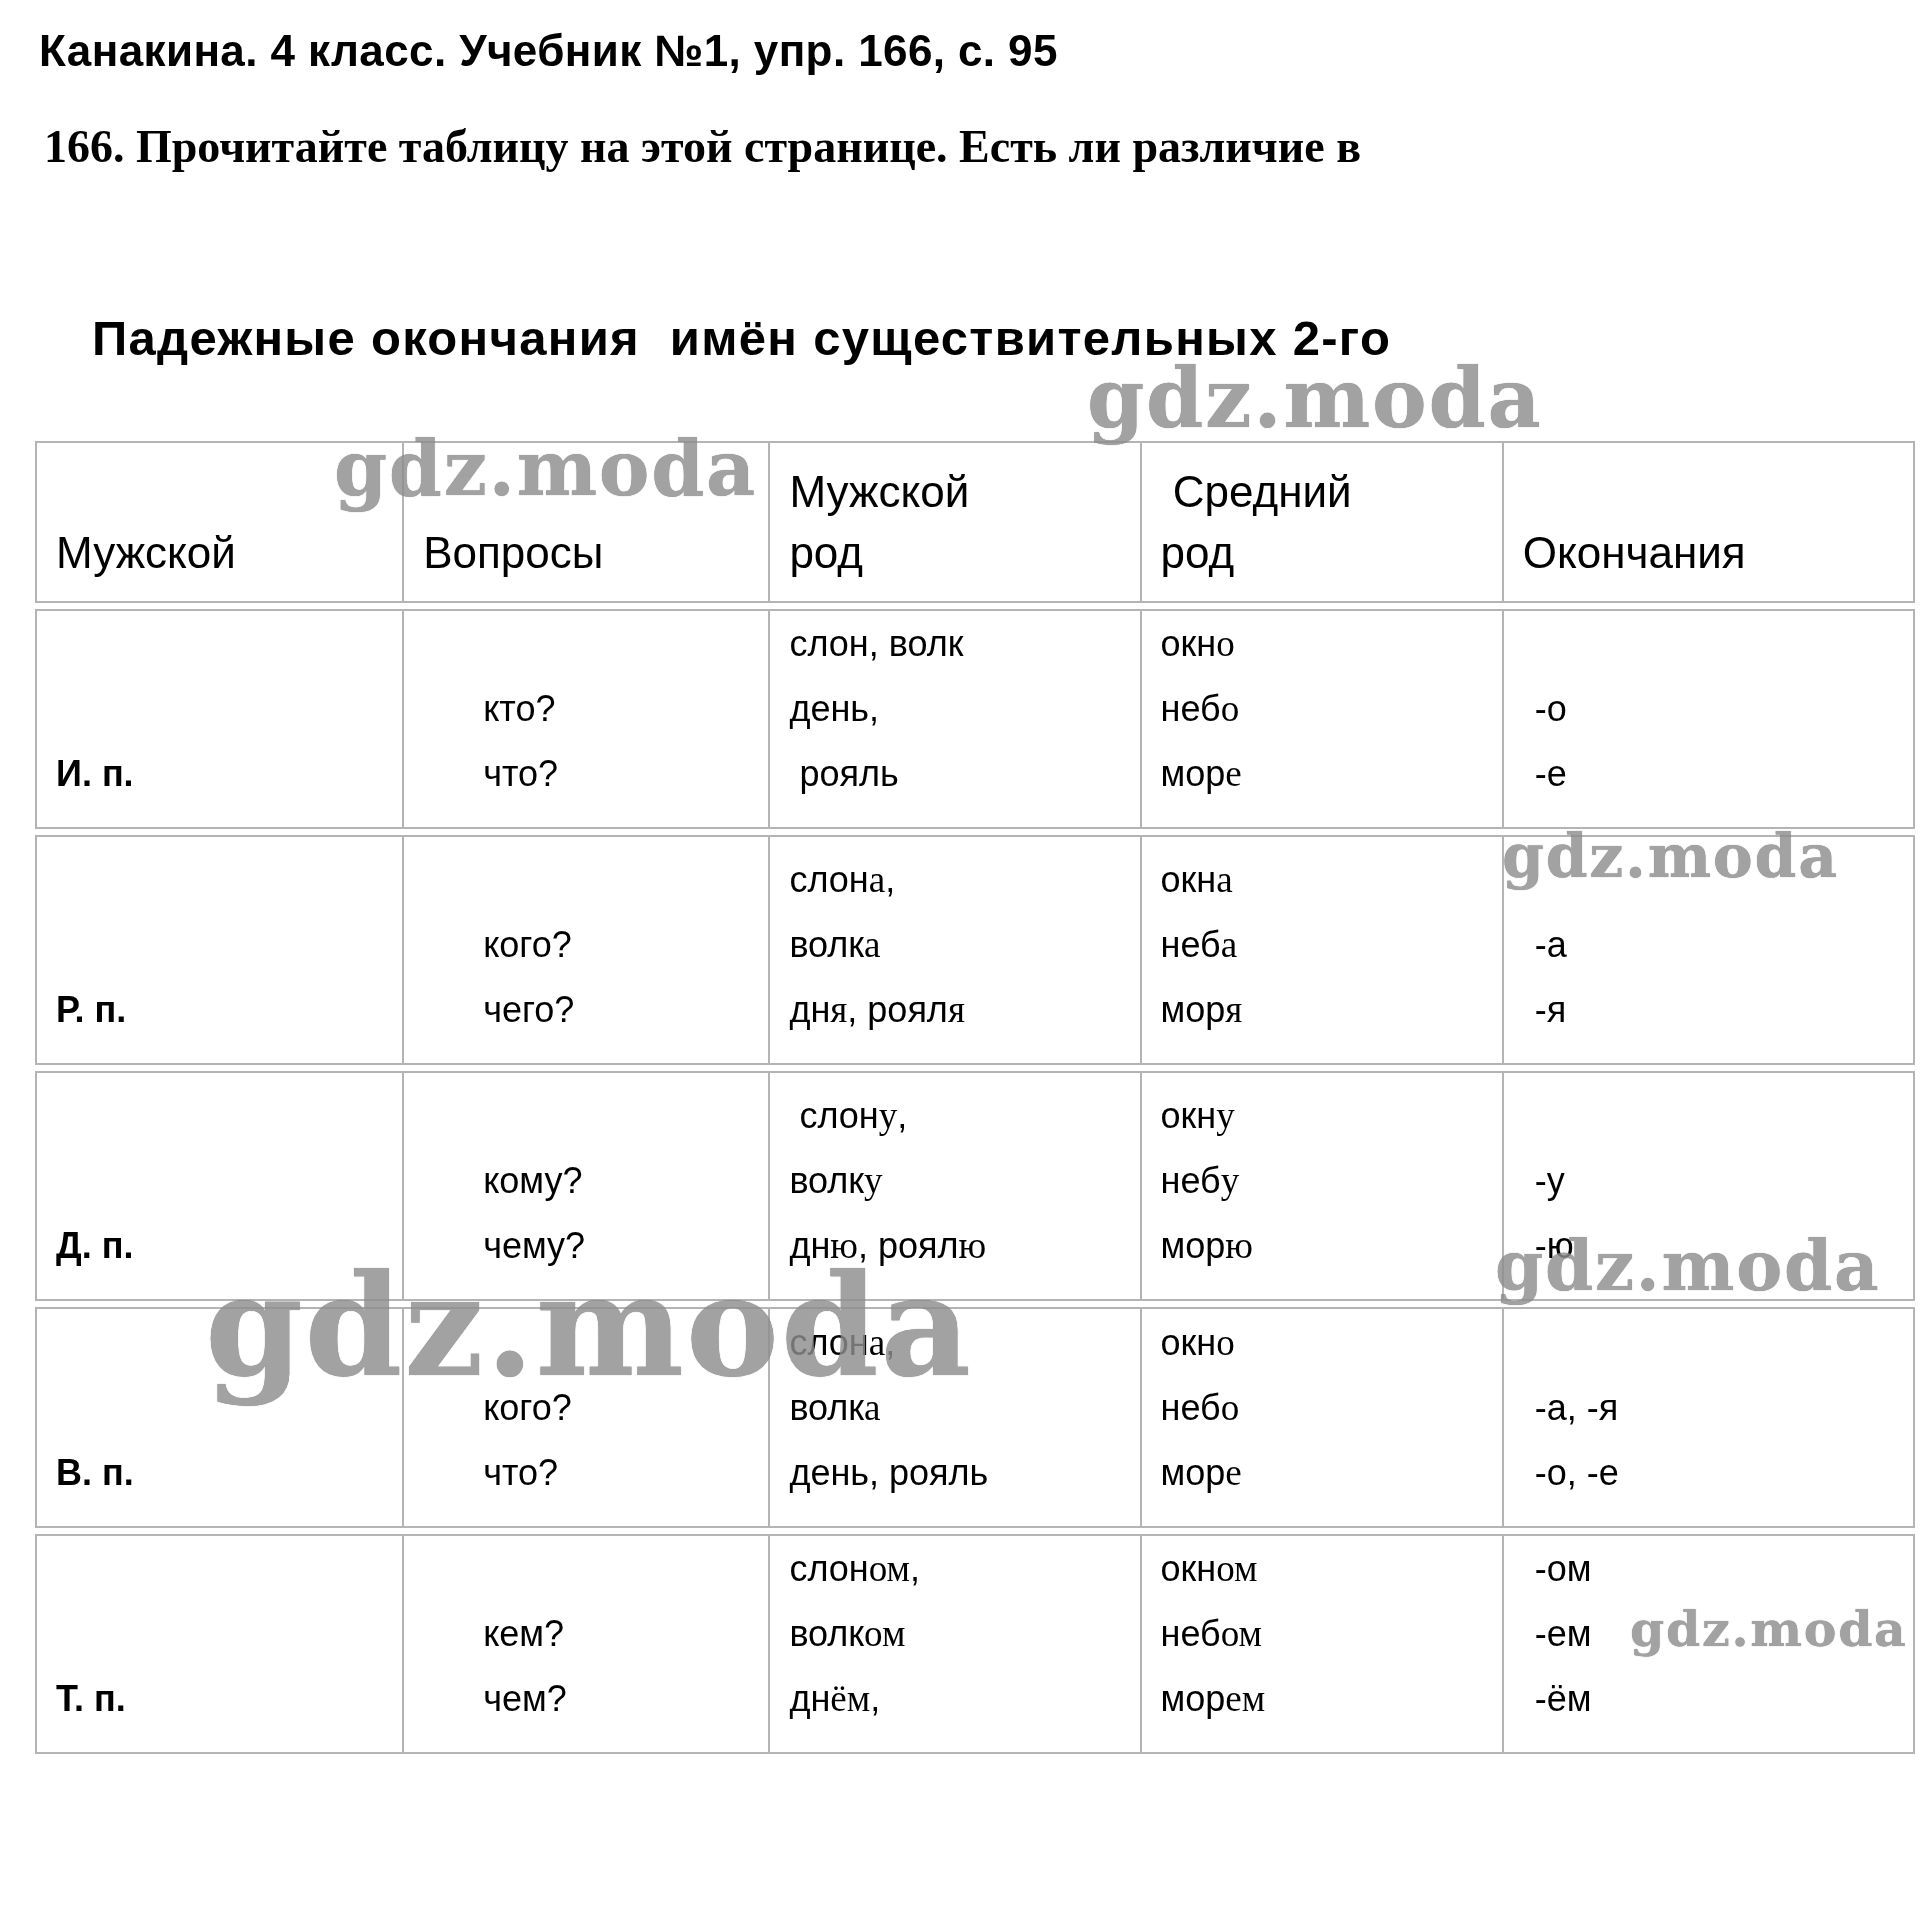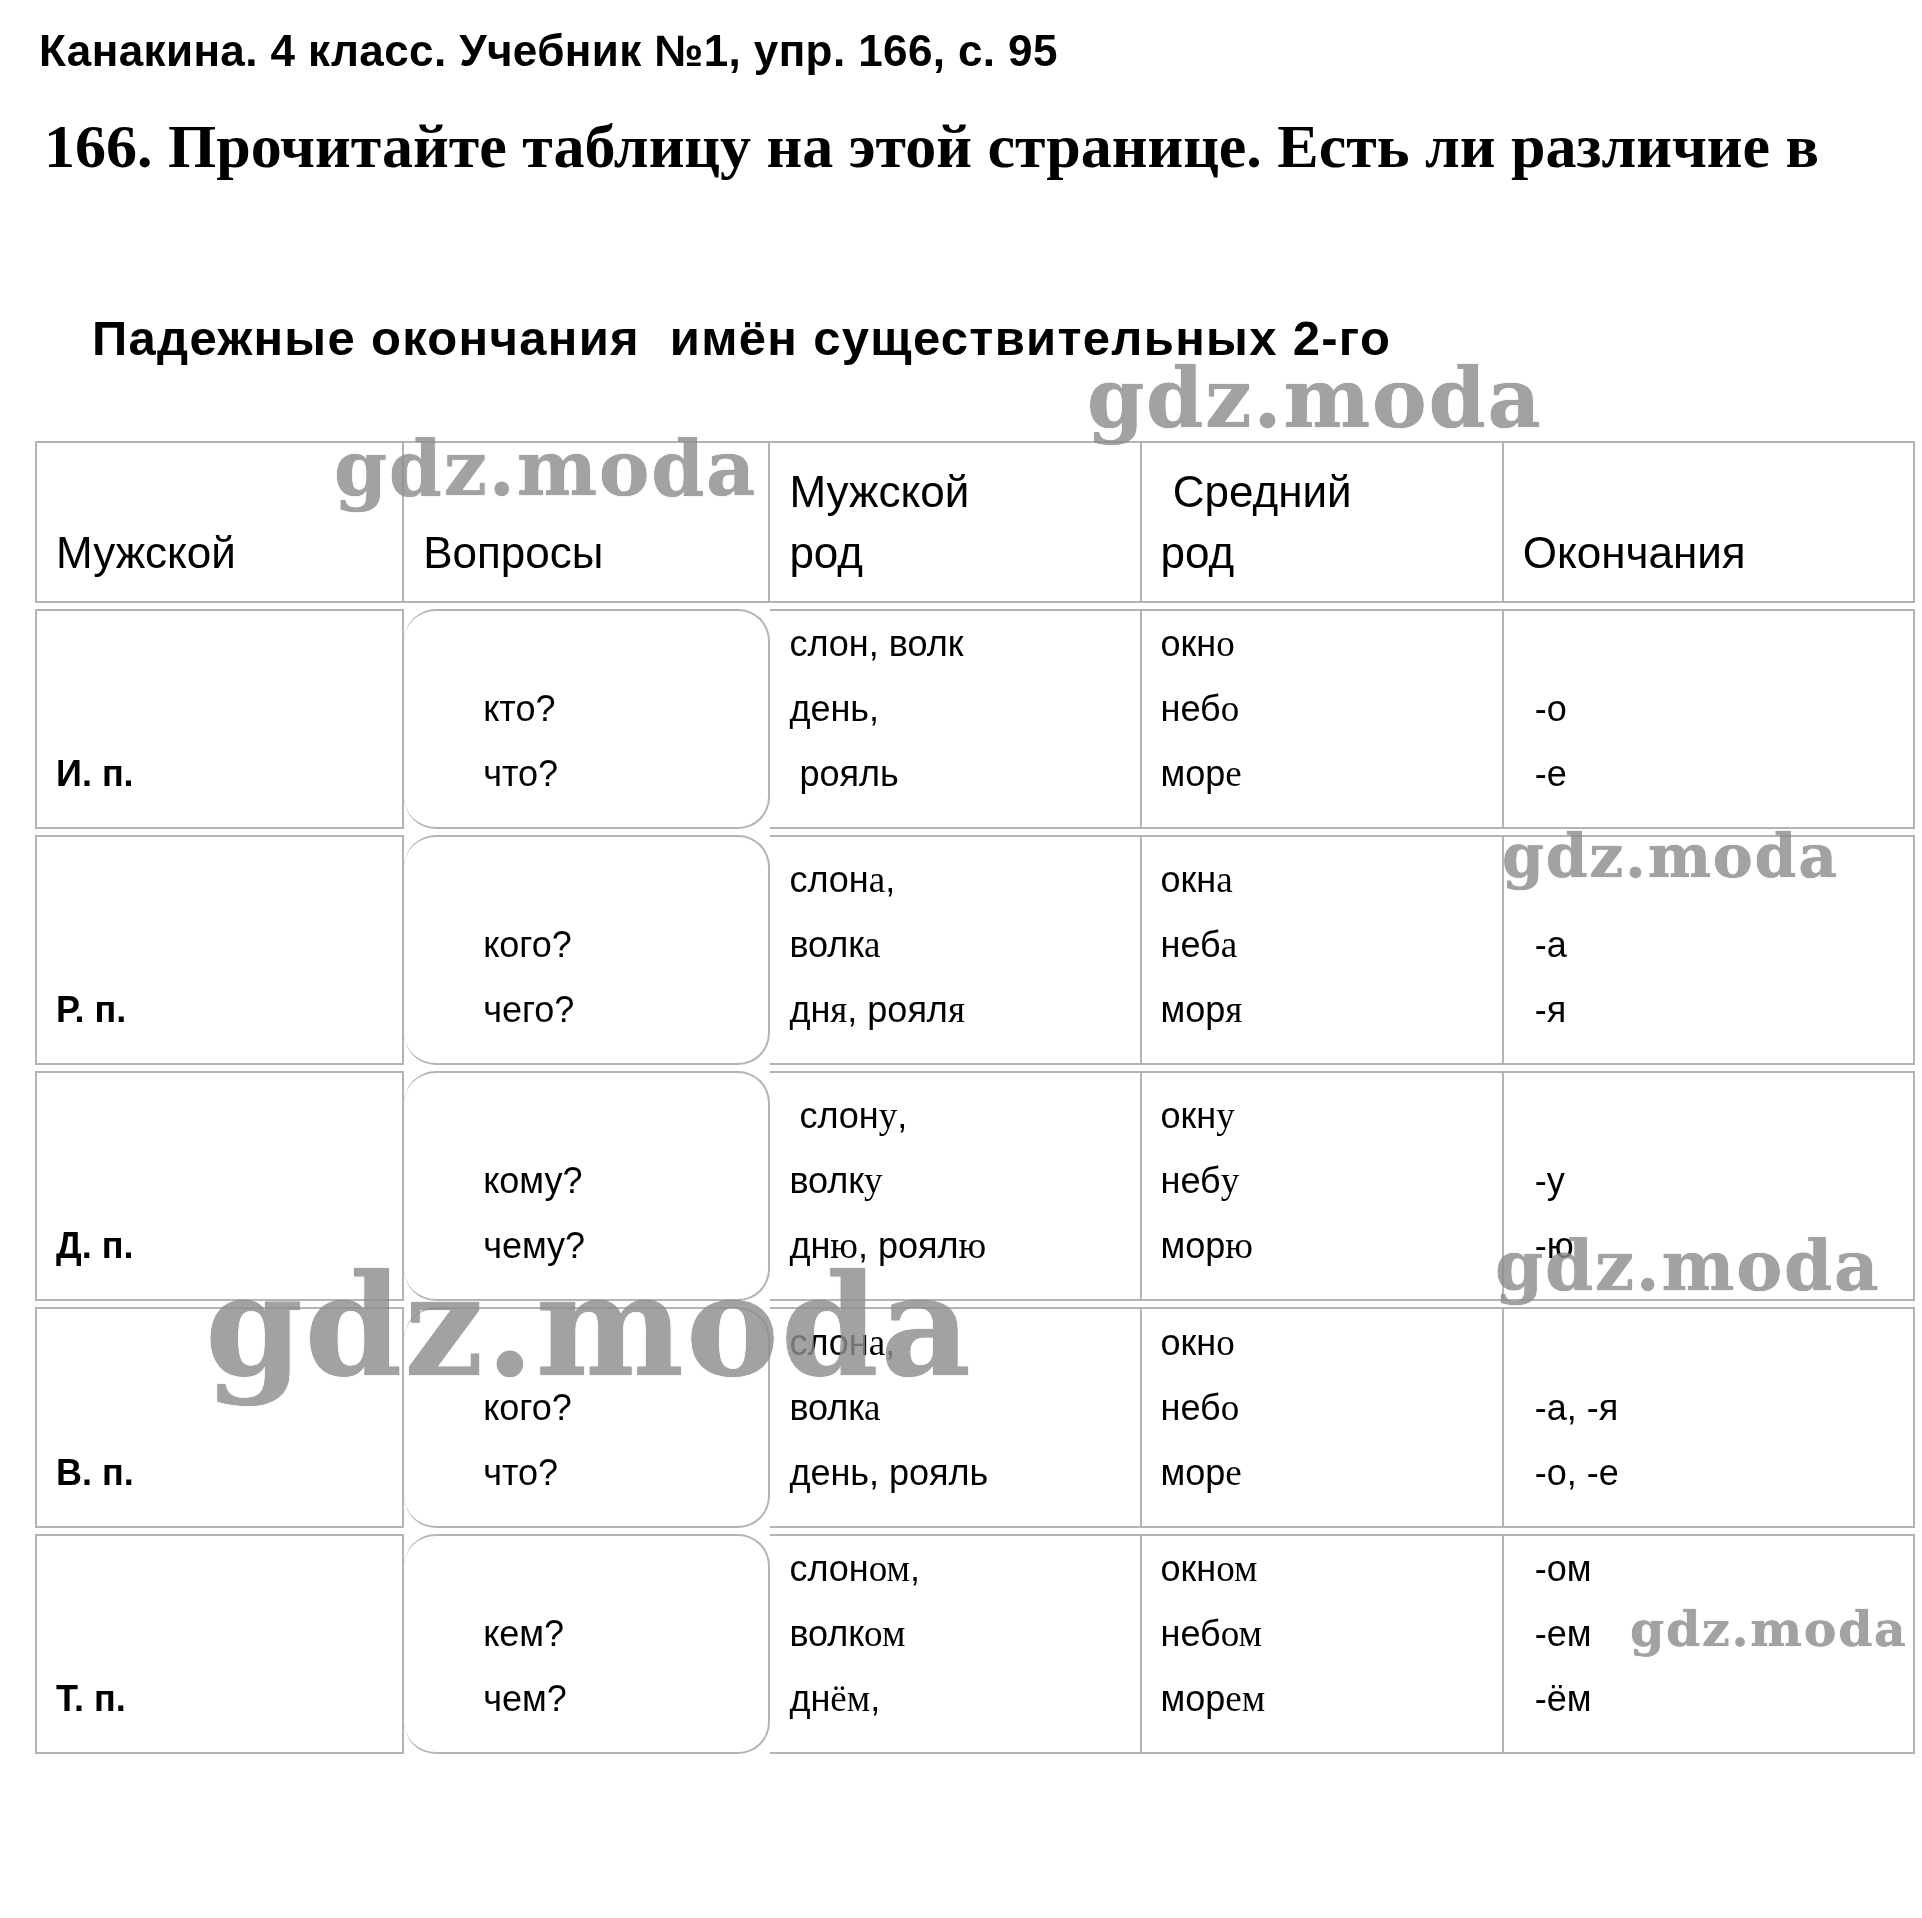--- a/index.html
+++ b/index.html
@@ -1,33 +1,33 @@
 <!DOCTYPE html>
 <html style="--bc: #b4b4b4;font-size:14px"><head>
 <meta charset="utf-8">
 <style>
   html,body{margin:0;padding:0;background:#fff;}
   .canvas{position:relative;width:1922px;height:1918px;background:#ffffff;overflow:hidden;
           font-family:"Liberation Sans",sans-serif;color:#000;}
   .page-header{position:absolute;left:39px;top:26px;font-size:44px;font-weight:bold;letter-spacing:0.4px;white-space:pre;}
   .task{position:absolute;left:44px;top:117px;font-family:"Liberation Serif",serif;font-weight:bold;
-        font-size:62px;line-height:59px;}
+        font-size:46px;line-height:59px;}
   .task .line{white-space:pre;}
   .title{position:absolute;left:52px;top:306px;font-size:49px;font-weight:bold;line-height:65px;letter-spacing:1.3px;}
   .title .line{white-space:pre;margin-left:40px;}
 
   .tbl-wrap{position:absolute;left:35px;top:435px;z-index:2;}
   table{border-collapse:separate;border-spacing:0 6.1px;table-layout:fixed;width:1880px;}
   th,td{box-sizing:border-box;vertical-align:bottom;text-align:left;
         border-top:2.6px solid var(--bc);border-bottom:2.6px solid var(--bc);border-right:2.6px solid var(--bc);
         padding:0 7px 21px 19px;font-size:36px;line-height:65px;font-weight:normal;}
   th{font-size:44px;line-height:61px;font-weight:normal;padding-bottom:18px;}
   th:first-child,td:first-child{border-left:2.6px solid var(--bc);}
   .case-cell{font-weight:bold;}
-  .questions-cell{padding-left:79px;border-radius:32px;}
+  .questions-cell{padding-left:79px;}
   .endings-cell{padding-left:31px;}
   .line{white-space:pre;}
   .end{font-family:"Liberation Serif",serif;font-size:1.03em;}
 
   .wm{position:absolute;z-index:3;font-family:"DejaVu Serif",serif;font-weight:bold;line-height:1;
       letter-spacing:1.7px;opacity:.82;text-shadow:0 0 0.9px #5f5f5f;}
 </style>
 </head>
 <body>
 

